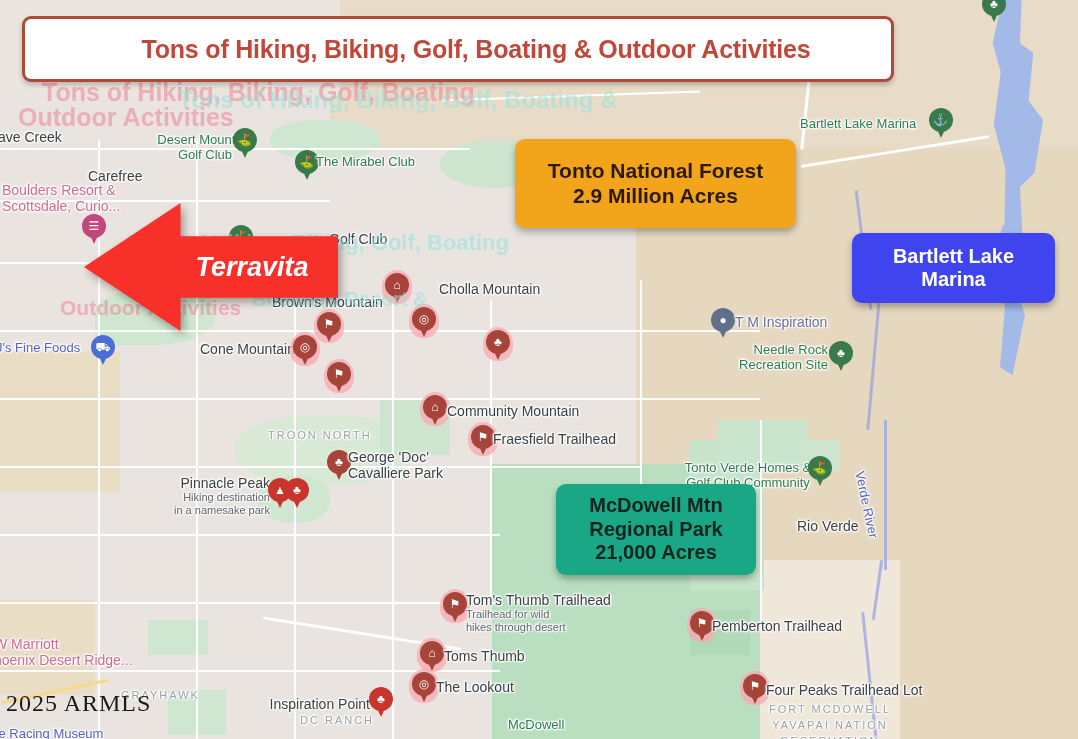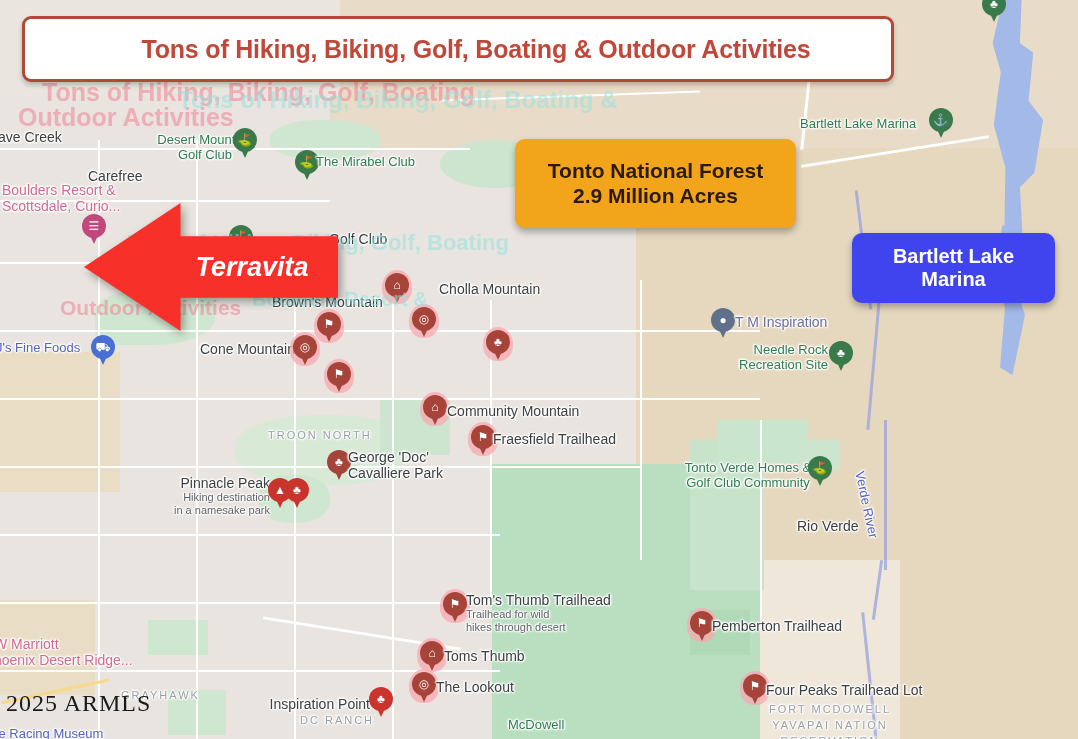--- a/index.html
+++ b/index.html
@@ -576,20 +576,25 @@
   <div class="callout" id="callout-tonto">
     <div>Tonto National Forest</div>
     <div>2.9 Million Acres</div>
   </div>
 
   <div class="callout" id="callout-bartlett">
     <div>Bartlett Lake</div>
     <div>Marina</div>
   </div>
 
+  <div class="callout" id="callout-mcdowell">
+    <div>McDowell Mtn</div>
+    <div>Regional Park</div>
+    <div>21,000 Acres</div>
+  </div>
 
   <div id="arrow-wrap">
     <div id="arrow-shape"></div>
     <div id="arrow-label">Terravita</div>
   </div>
 
   <div id="watermark">2025 ARMLS</div>
 
 </div>
 

